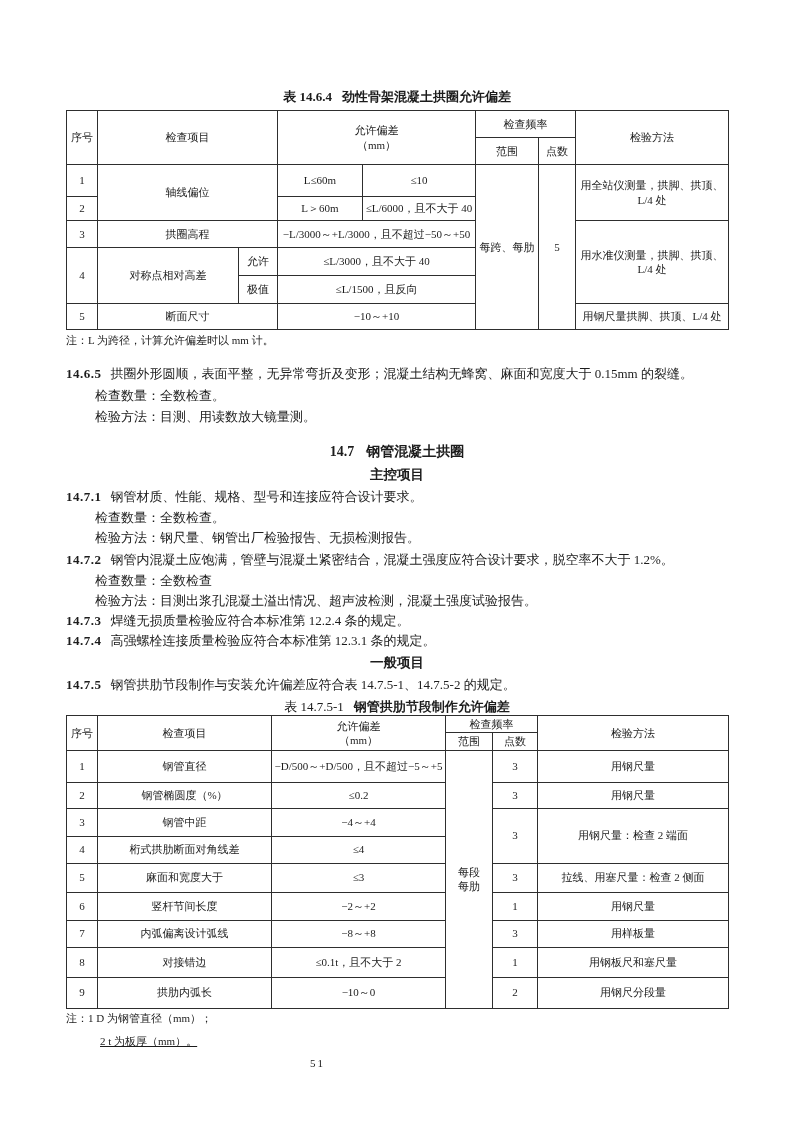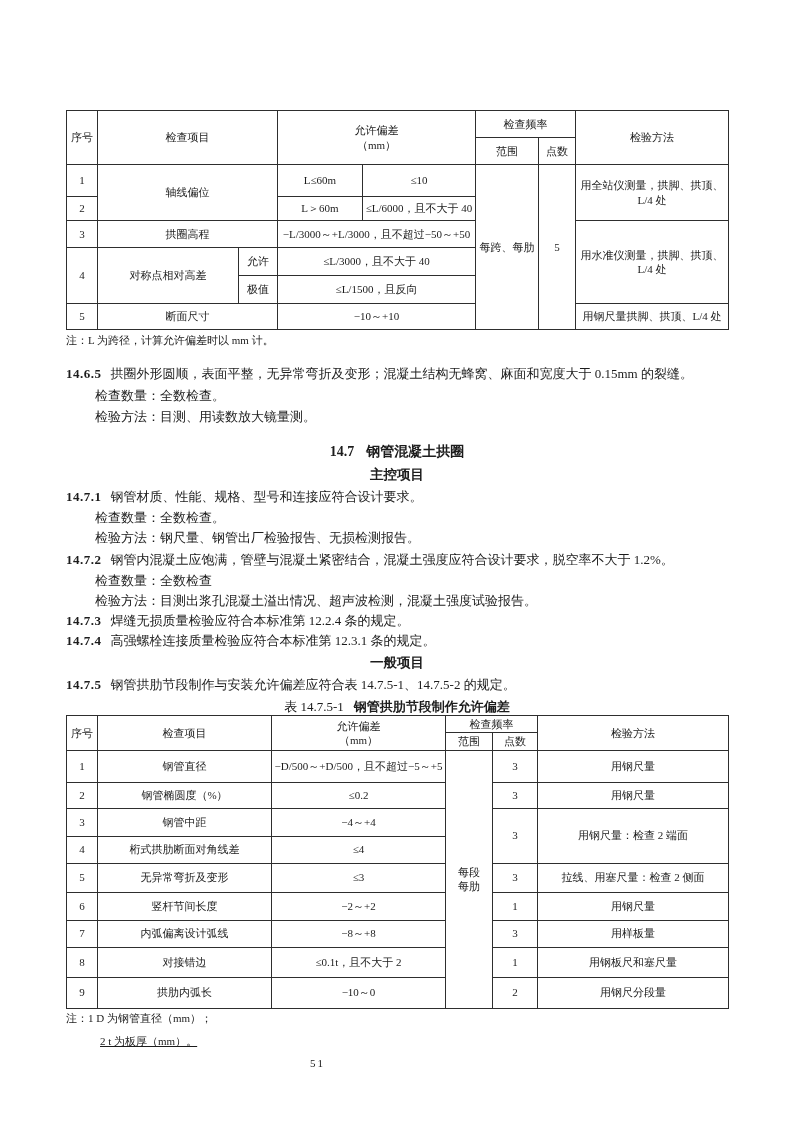--- a/index.html
+++ b/index.html
@@ -24,20 +24,23 @@
   .chead .num{margin-right:12px;}
   .tnote{left:66px;width:662px;font-size:11px;line-height:1.3;}
   .tnote2{padding-left:34px;box-sizing:border-box;text-decoration:underline;}
   .pageno{left:0;width:635px;text-align:center;font-size:11px;letter-spacing:2px;}
 </style>
 </head>
 <body>
 
 <div class="page">
 
+  <div class="abs caption" style="top:88px;">
+    <span class="cap-num">表 14.6.4</span><span>劲性骨架混凝土拱圈允许偏差</span>
+  </div>
 
   <table class="abs" style="top:110px;left:66px;width:662px;">
     <colgroup>
       <col style="width:31px">
         <col style="width:141px">
         <col style="width:39px">
         <col style="width:85px">
       <col style="width:113px">
         <col style="width:63px">
         <col style="width:37px">
@@ -182,21 +185,21 @@
       <td rowspan="2">3</td>
       <td rowspan="2">用钢尺量：检查 2 端面</td>
     </tr>
     <tr style="height:27px">
       <td>4</td>
       <td>桁式拱肋断面对角线差</td>
       <td>≤4</td>
     </tr>
     <tr style="height:29px">
       <td>5</td>
-      <td>无异常弯折及变形</td>
+      <td>麻面和宽度大于</td>
       <td>≤3</td>
       <td>3</td>
       <td>拉线、用塞尺量：检查 2 侧面</td>
     </tr>
     <tr style="height:28px">
       <td>6</td>
       <td>竖杆节间长度</td>
       <td>−2～+2</td>
       <td>1</td>
       <td>用钢尺量</td>

